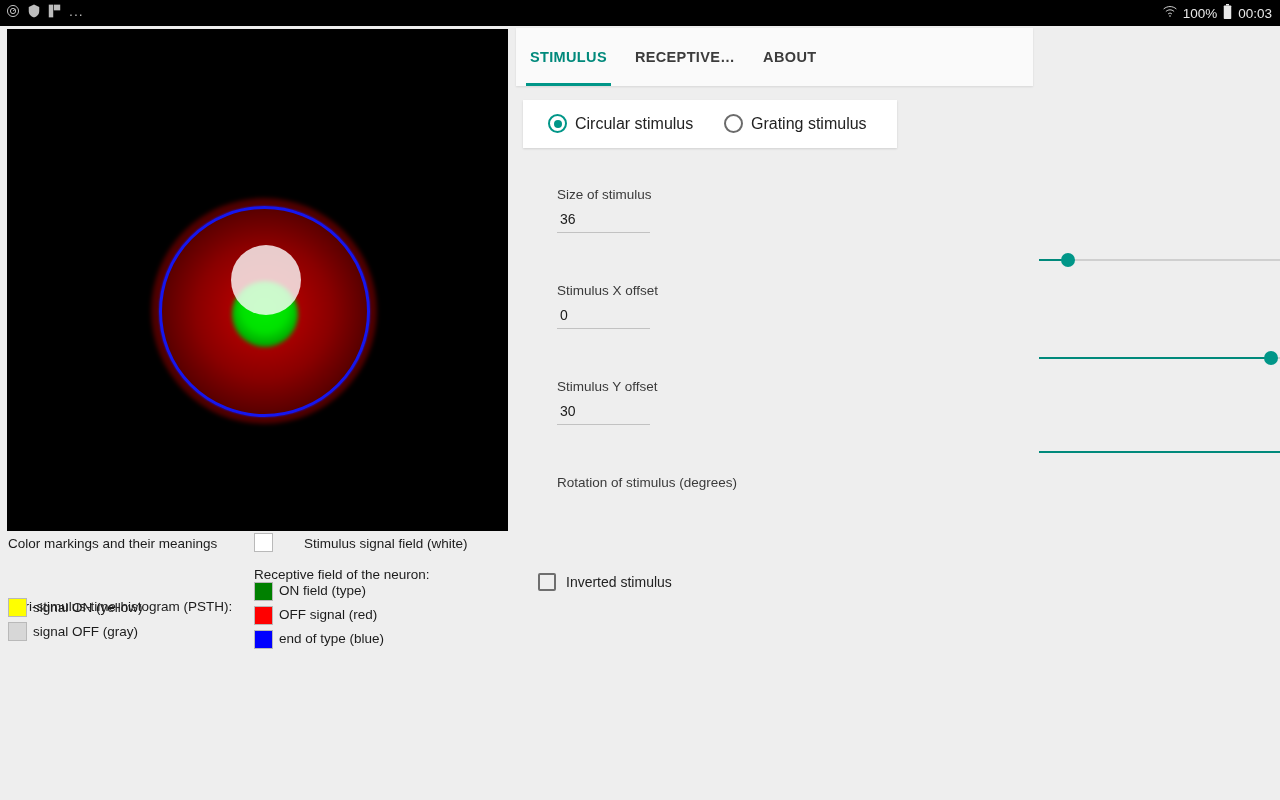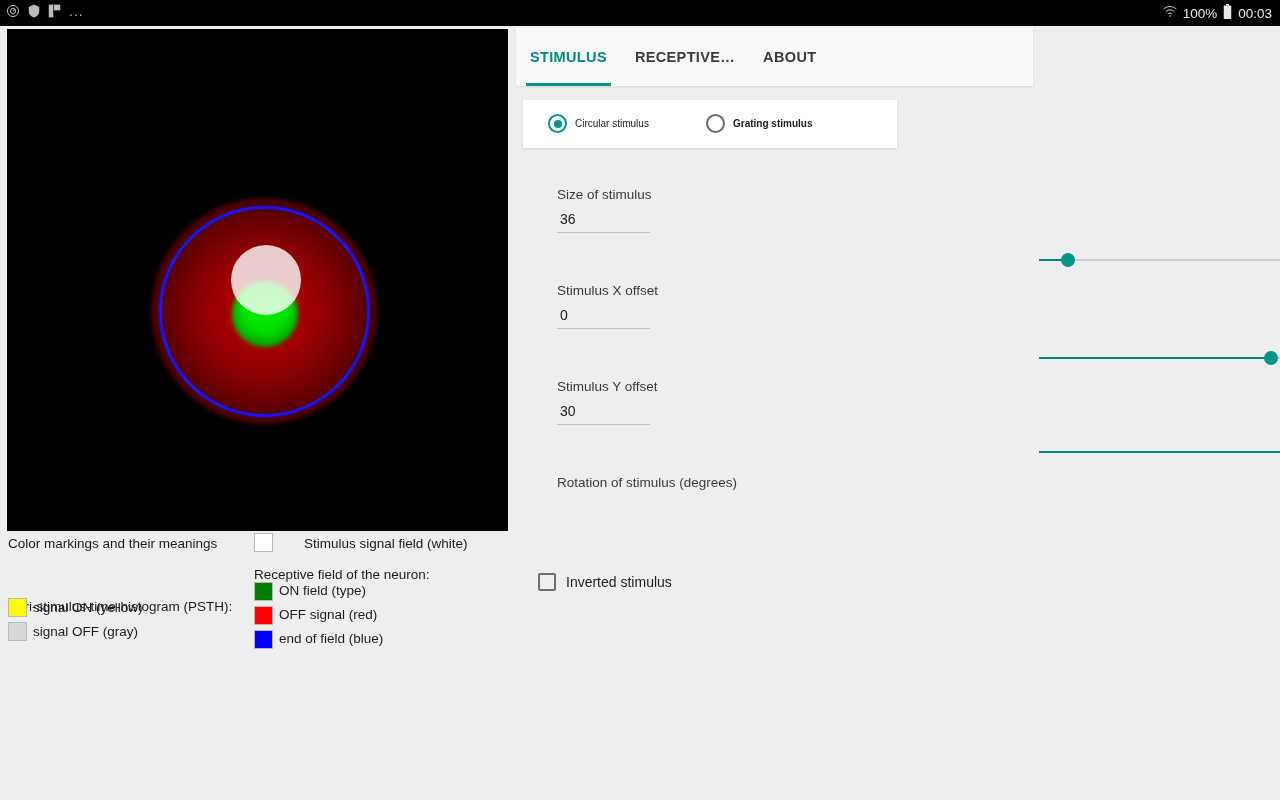--- a/index.html
+++ b/index.html
@@ -190,39 +190,39 @@
   }
   .radio-item {
     position: absolute;
     display: flex;
     align-items: center;
     gap: 8px;
     cursor: pointer;
     top: 14px;
   }
   #radio-circular { left: 25px; }
-  #radio-grating  { left: 183px; font-weight: bold; }
+  #radio-grating  { left: 201px; }
   .radio-outer {
     width: 19px; height: 19px;
     border-radius: 50%;
     border: 2px solid #6b6b6b;
     box-sizing: border-box;
     position: relative;
     flex: none;
   }
   .radio-outer.on { border-color: #009688; }
   .radio-outer.on::after {
     content: "";
     position: absolute;
     left: 3.5px; top: 3.5px;
     width: 8px; height: 8px;
     border-radius: 50%;
     background: #009688;
   }
-  .radio-label { font-size: 10px; color: #222222; white-space: nowrap; }
+  .radio-label { font-size: 16px; color: #222222; white-space: nowrap; }
 
   .field { position: absolute; left: 16px; margin-left: 33px; }
   .field-label {
     font-size: 13.5px;
     color: #3a3a3a;
     white-space: nowrap;
   }
   .field-input {
     margin-top: 9px;
     width: 90px;
@@ -343,21 +343,21 @@
   <div class="lg-txt" id="lg-off-lbl">signal OFF (gray)</div>
 
   <div class="lg-txt" id="lg-stim-lbl">Stimulus signal field (white)</div>
 
   <div class="lg-txt" id="lg-rf-head">Receptive field of the neuron:</div>
   <div class="sw" id="sw-green"></div>
   <div class="lg-txt" id="lg-green-lbl">ON field (type)</div>
   <div class="sw" id="sw-red"></div>
   <div class="lg-txt" id="lg-red-lbl">OFF signal (red)</div>
   <div class="sw" id="sw-blue"></div>
-  <div class="lg-txt" id="lg-blue-lbl">end of field (blue)</div>
+  <div class="lg-txt" id="lg-blue-lbl">end of type (blue)</div>
 </div>
 <div class="sw page-sw" id="sw-stim"></div>
 
 <div class="right-pane">
 
   <div class="tabcard">
     <div class="tabs" id="tabs-container">
         <div class="tab active">STIMULUS</div>
         <div class="tab">RECEPTIVE…</div>
         <div class="tab">ABOUT</div>

